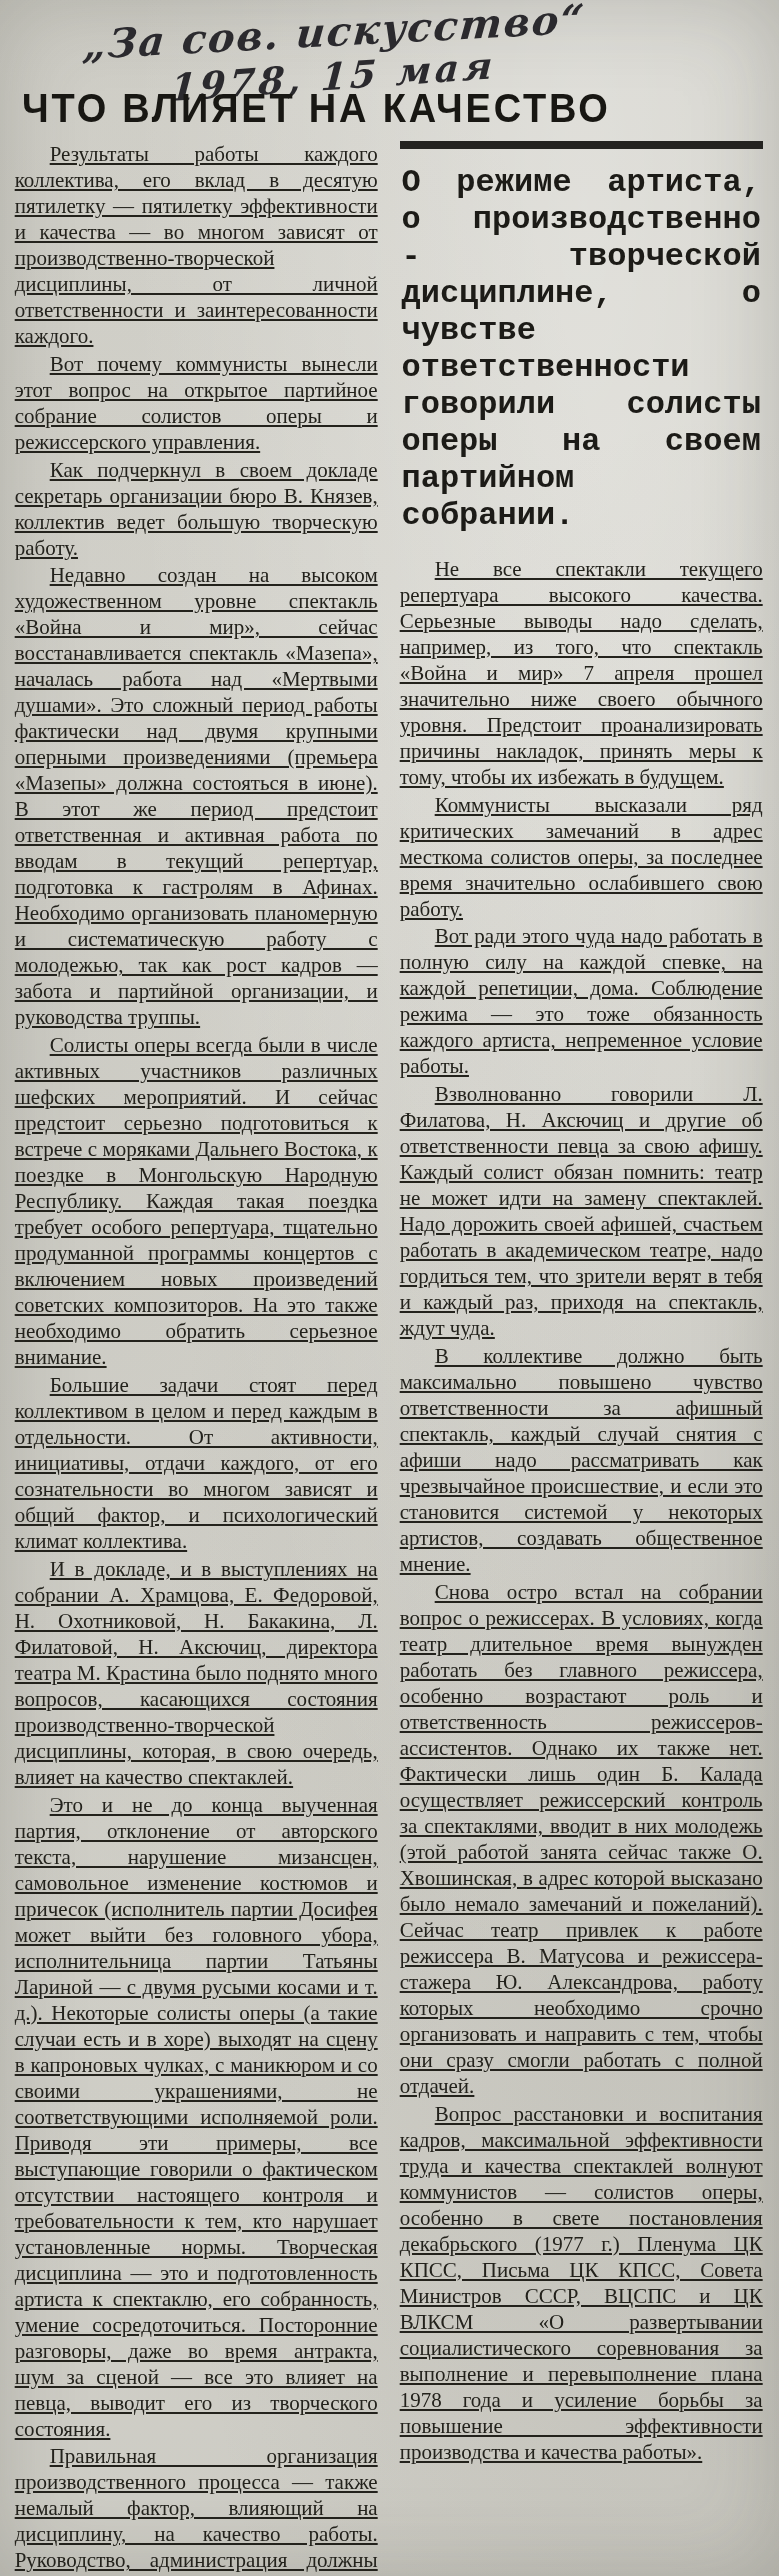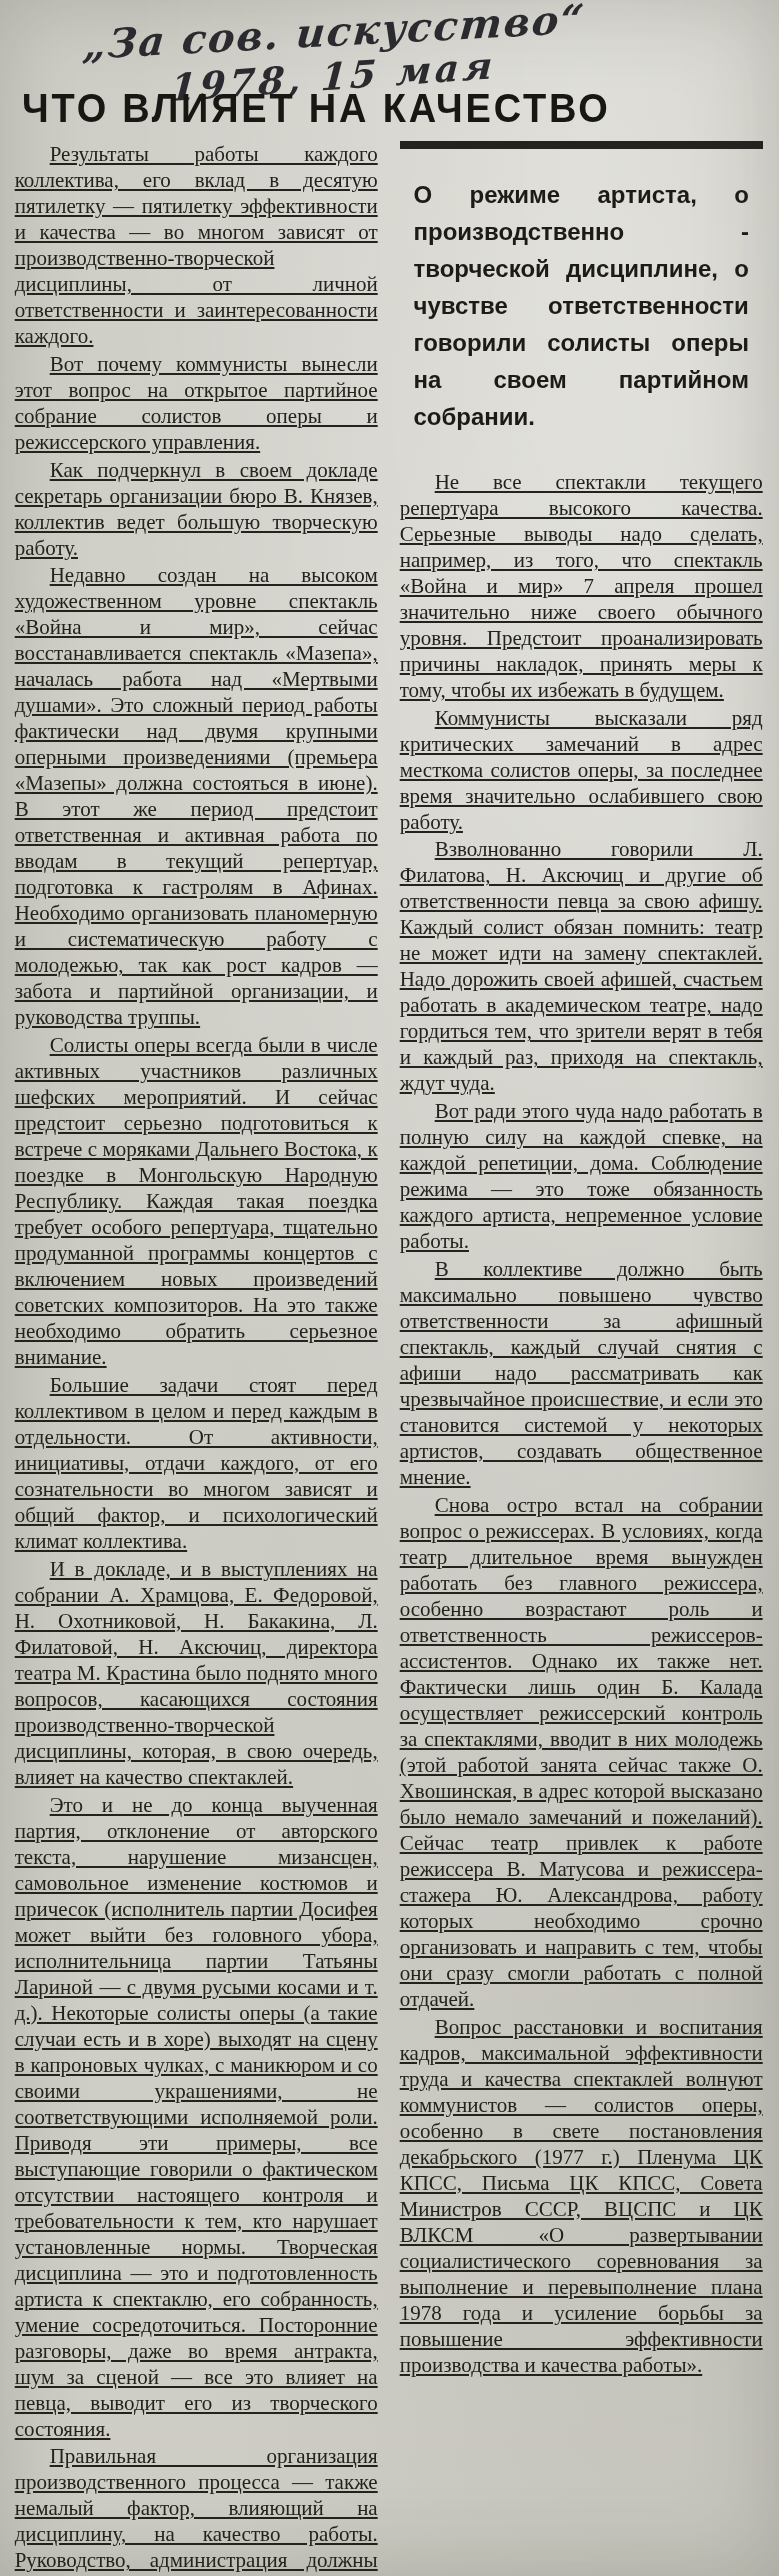--- a/index.html
+++ b/index.html
@@ -58,23 +58,23 @@
     text-decoration:underline;
   }
   .para.no-indent{ text-indent:0; }
 
   .lead-box{
     border-top:8.3px solid #242320;
     padding:14.7px 1.8px 9.2px 1.8px;
     margin-bottom:13px;
   }
   .lead-text{
-    margin:12px;
-    font-family:Liberation Sans, sans-serif;
-    font-weight:700; font-size:24px; line-height:37px;
+    margin:0;
+    font-family:Liberation Mono, monospace;
+    font-weight:700; font-size:32px; line-height:37px;
     text-align:justify; word-spacing:4.6px;
     color:#1c1b17;
   }
 </style>
 </head>
 <body>
 
 <div class="page">
 
   <div class="handwriting">
@@ -101,22 +101,22 @@
       </div>
 
       <div class="col">
 
         <div class="lead-box">
           <p class="lead-text">О режиме артиста, о производственно - творческой дисциплине, о чувстве ответственности говорили солисты оперы на своем партийном собрании.</p>
         </div>
 
         <p class="para">Не все спектакли текущего репертуара высокого качества. Серьезные выводы надо сделать, например, из того, что спектакль «Война и мир» 7 апреля прошел значительно ниже своего обычного уровня. Предстоит проанализировать причины накладок, принять меры к тому, чтобы их избежать в будущем.</p>
         <p class="para">Коммунисты высказали ряд критических замечаний в адрес месткома солистов оперы, за последнее время значительно ослабившего свою работу.</p>
+        <p class="para">Вот ради этого чуда надо работать в полную силу на каждой спевке, на каждой репетиции, дома. Соблюдение режима — это тоже обязанность каждого артиста, непременное условие работы.</p>
         <p class="para">Взволнованно говорили Л. Филатова, Н. Аксючиц и другие об ответственности певца за свою афишу. Каждый солист обязан помнить: театр не может идти на замену спектаклей. Надо дорожить своей афишей, счастьем работать в академическом театре, надо гордиться тем, что зрители верят в тебя и каждый раз, приходя на спектакль, ждут чуда.</p>
-        <p class="para">Вот ради этого чуда надо работать в полную силу на каждой спевке, на каждой репетиции, дома. Соблюдение режима — это тоже обязанность каждого артиста, непременное условие работы.</p>
         <p class="para">В коллективе должно быть максимально повышено чувство ответственности за афишный спектакль, каждый случай снятия с афиши надо рассматривать как чрезвычайное происшествие, и если это становится системой у некоторых артистов, создавать общественное мнение.</p>
         <p class="para">Снова остро встал на собрании вопрос о режиссерах. В условиях, когда театр длительное время вынужден работать без главного режиссера, особенно возрастают роль и ответственность режиссеров-ассистентов. Однако их также нет. Фактически лишь один Б. Калада осуществляет режиссерский контроль за спектаклями, вводит в них молодежь (этой работой занята сейчас также О. Хвошинская, в адрес которой высказано было немало замечаний и пожеланий). Сейчас театр привлек к работе режиссера В. Матусова и режиссера-стажера Ю. Александрова, работу которых необходимо срочно организовать и направить с тем, чтобы они сразу смогли работать с полной отдачей.</p>
         <p class="para">Вопрос расстановки и воспитания кадров, максимальной эффективности труда и качества спектаклей волнуют коммунистов — солистов оперы, особенно в свете постановления декабрьского (1977 г.) Пленума ЦК КПСС, Письма ЦК КПСС, Совета Министров СССР, ВЦСПС и ЦК ВЛКСМ «О развертывании социалистического соревнования за выполнение и перевыполнение плана 1978 года и усиление борьбы за повышение эффективности производства и качества работы».</p>
       </div>
 
     </div>
   </div>
 </div>
 
 

